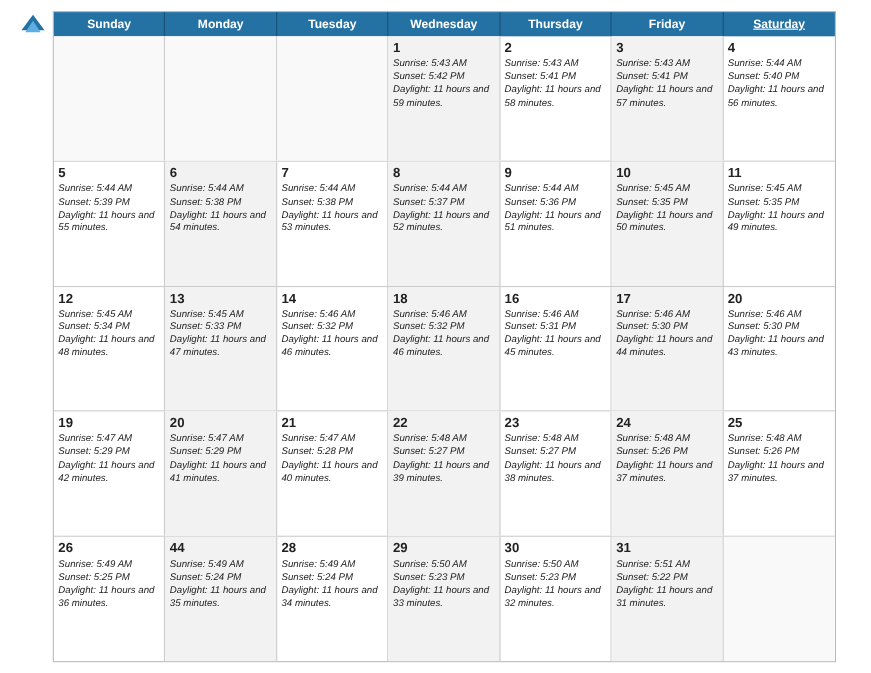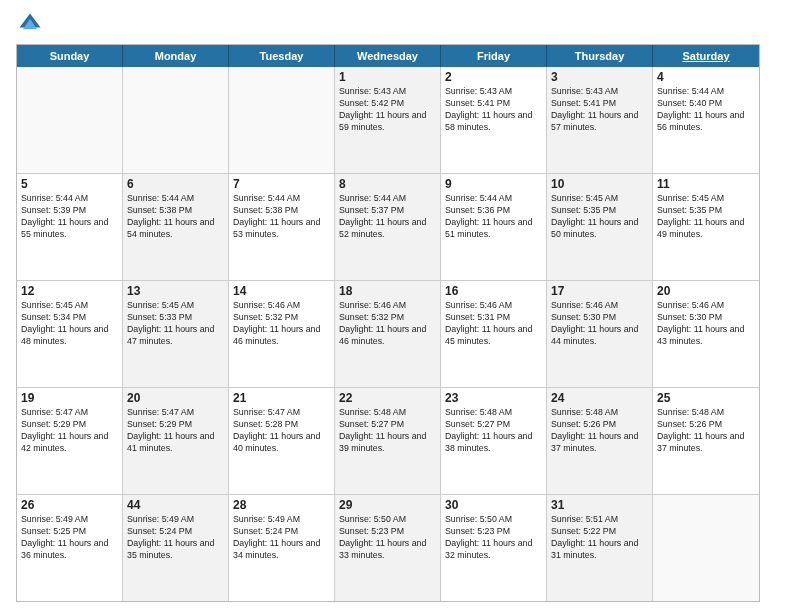--- a/index.html
+++ b/index.html
@@ -8,21 +8,21 @@
       background: #fff;
       width: 792px;
       height: 612px;
       overflow: hidden;
     }
     .page {
       width: 776px;
       height: 612px;
       padding: 10px 16px 10px 16px;
       display: flex;
-      flex-direction: column;
+      flex-direction: row;
     }
     .header {
       display: flex;
       justify-content: space-between;
       align-items: flex-start;
       margin-bottom: 6px;
     }
     .logo {
       display: flex;
       align-items: center;
@@ -97,20 +97,21 @@
     .cal-cell.shaded { background: #f2f2f2; }
     .day-num {
       font-size: 12px;
       font-weight: bold;
       margin-bottom: 2px;
     }
     .cell-text {
       font-size: 8.8px;
       line-height: 1.35;
       color: #222;
+      font-style: italic;
     }
   </style>
 </head>
 <body>
 
 <div class="page">
   <div class="header">
     <div class="logo">
       <svg class="logo-icon" viewBox="0 0 32 32">
         <polygon points="16,4 28,20 4,20" fill="#2471a3"></polygon>
@@ -126,22 +127,22 @@
       <div class="subtitle"></div>
     </div>
   </div>
 
   <div class="calendar">
     <div class="cal-header">
     <div class="cal-header-cell">Sunday</div>
         <div class="cal-header-cell">Monday</div>
         <div class="cal-header-cell">Tuesday</div>
         <div class="cal-header-cell">Wednesday</div>
+        <div class="cal-header-cell">Thursday</div>
         <div class="cal-header-cell">Friday</div>
-        <div class="cal-header-cell">Thursday</div>
         <div class="cal-header-cell">Saturday</div>
       </div>
     <div class="cal-body">
     <div class="cal-row">
           <div class="cal-cell empty"></div>
           <div class="cal-cell empty"></div>
           <div class="cal-cell empty"></div>
           <div class="cal-cell shaded">
             <div class="day-num">1</div>
             <div class="cell-text">Sunrise: 5:43 AM

